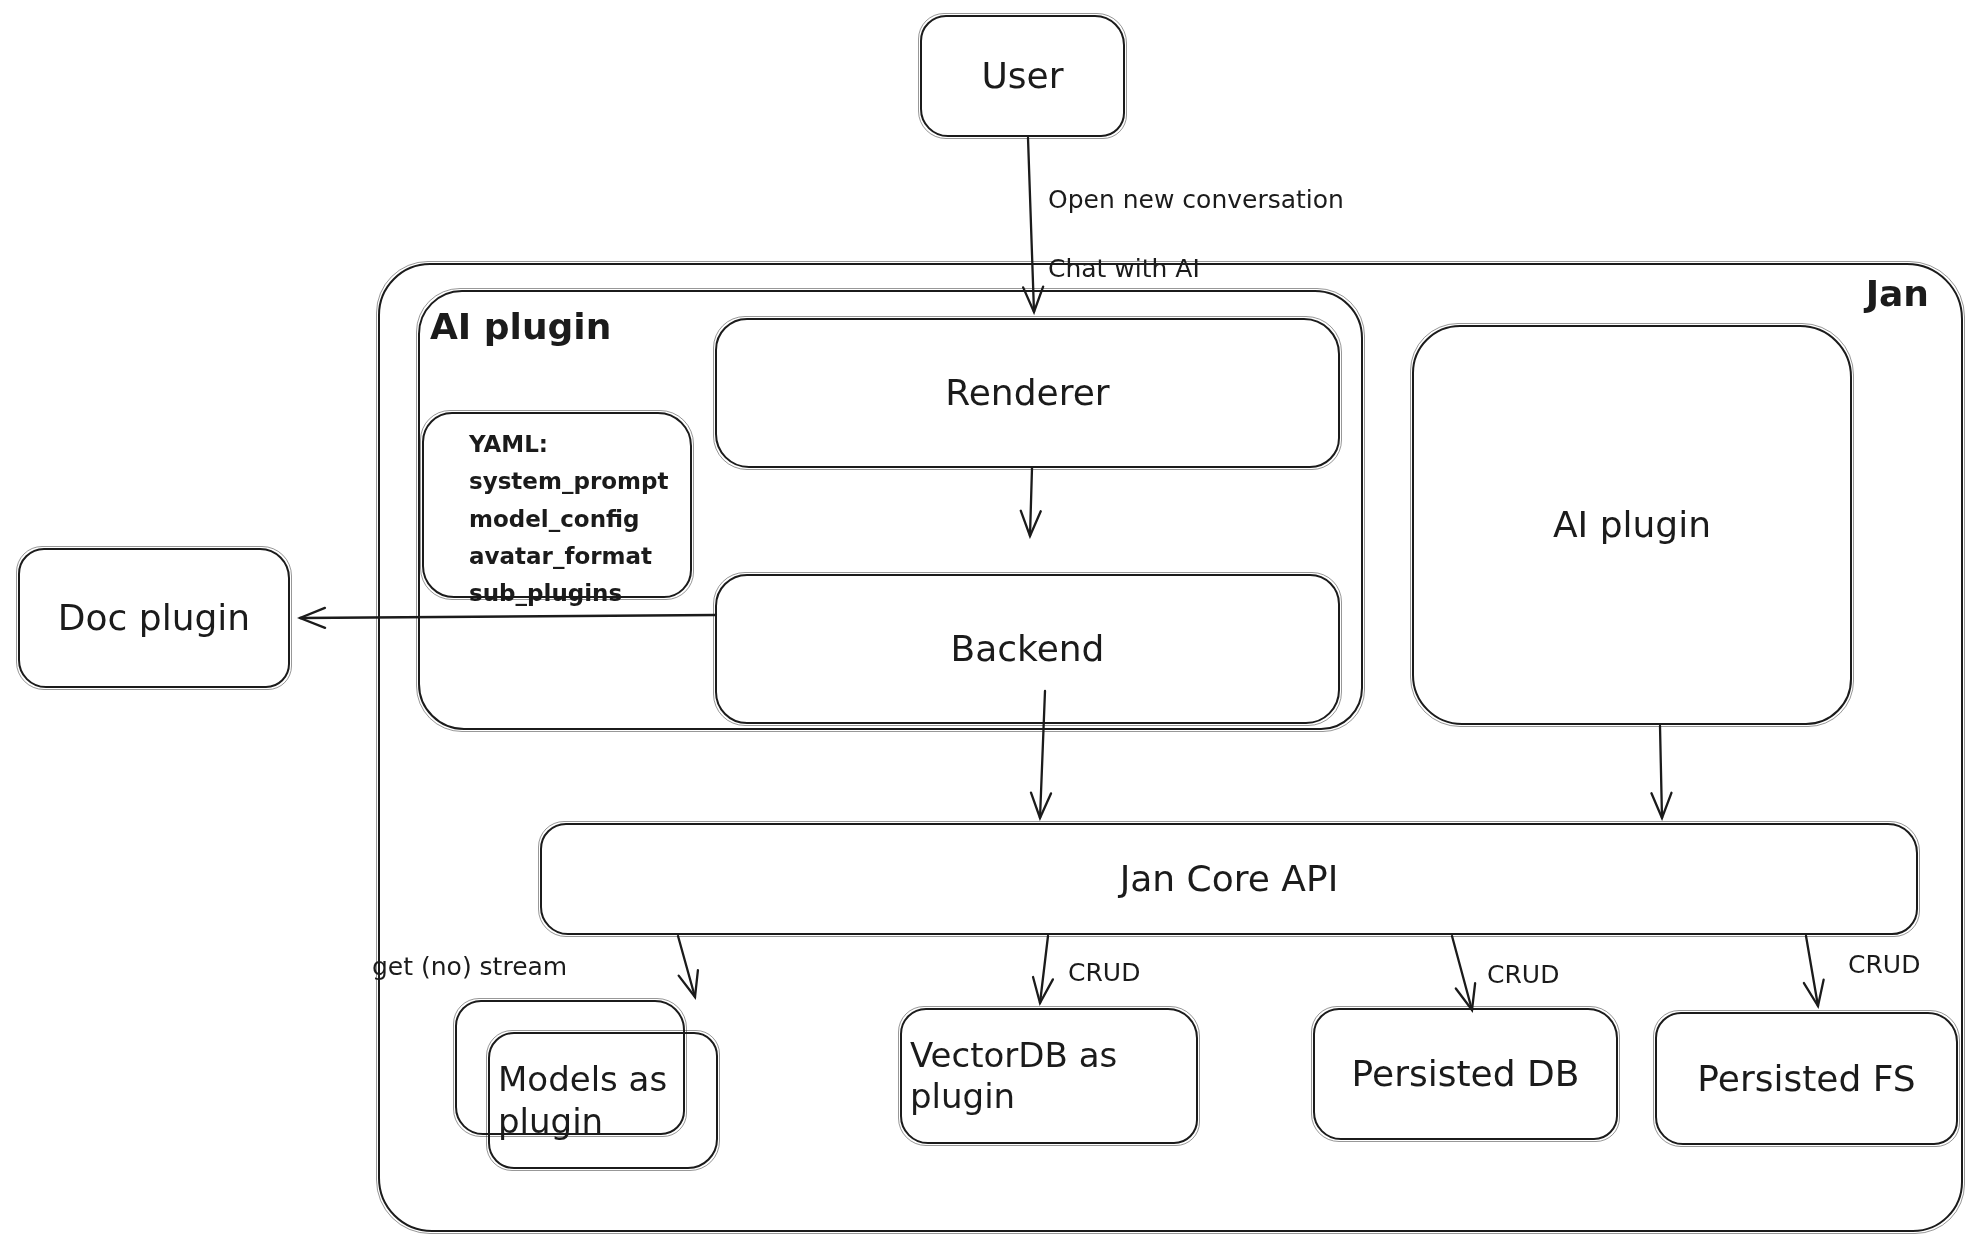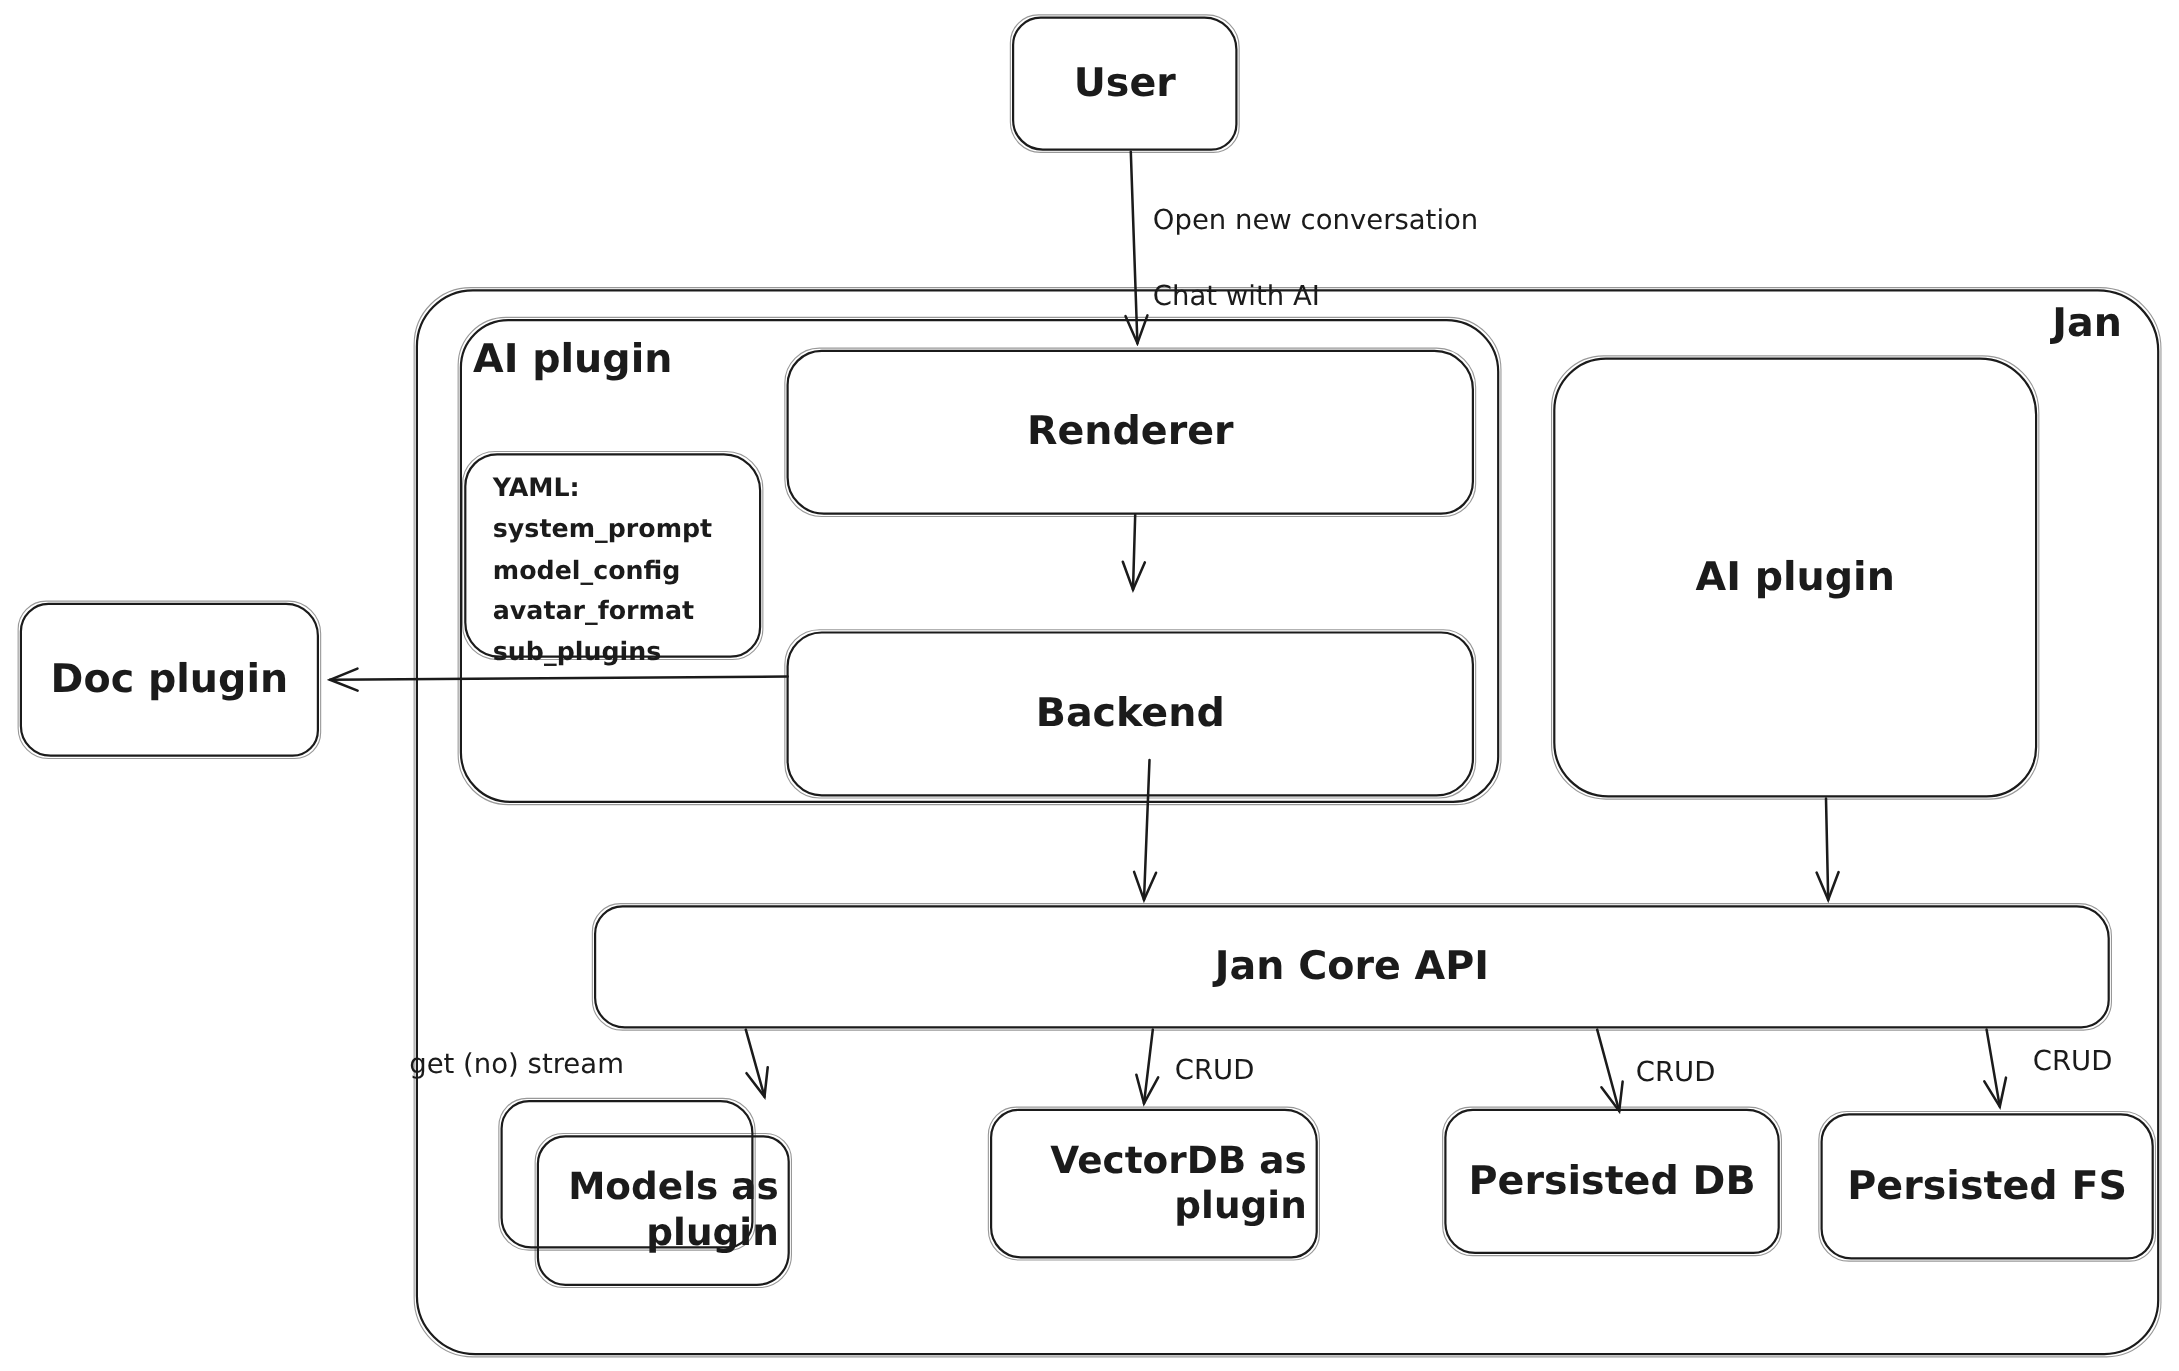--- a/index.html
+++ b/index.html
@@ -23,22 +23,22 @@
     position:absolute;
     inset:-4px;
     border:1.4px solid var(--stroke,#1b1b1b);
     border-radius:inherit;
     opacity:.45;
     pointer-events:none;
   }
   .box-label{
     position:absolute;inset:0;
     display:flex;align-items:center;justify-content:center;
-    text-align:right;
-    font-weight:bold;
+    text-align:left;
+    font-weight:normal;
     font-size:36px;
     line-height:1.22;
     padding:0 8px;
   }
   
   .corner-label{
     position:absolute;
     font-weight:bold;
     font-size:36px;
     white-space:nowrap;
@@ -56,21 +56,21 @@
   #node-jan{left:378px;top:263px;width:1585px;height:969px;border-radius:52px 56px 50px 54px;}
   #node-jan .corner-label{right:32px;top:8px;}
   #node-plugin-group{left:418px;top:290px;width:945px;height:440px;border-radius:44px 48px 42px 46px;}
   #node-plugin-group .corner-label{left:10px;top:14px;}
   #node-renderer{left:715px;top:318px;width:625px;height:150px;border-radius:32px 36px 30px 34px;}
   #node-yaml{left:422px;top:412px;width:270px;height:186px;border-radius:30px 34px 28px 32px;}
   #node-yaml .note-text{
     position:absolute;left:24px;top:12px;right:10px;
     font-size:23px;line-height:1.62;font-weight:bold;
   }
-  #node-yaml .note-line{display:block;white-space:nowrap;}
+  #node-yaml .note-line{display:block;white-space:nowrap;margin-left:21px;}
   #node-backend{left:715px;top:540px;width:625px;height:150px;border-radius:32px 30px 34px 32px;margin-top:34px;}
   #node-ai-plugin{left:1412px;top:325px;width:440px;height:400px;border-radius:48px 52px 46px 50px;}
   #node-doc-sources{left:18px;top:548px;width:272px;height:140px;border-radius:26px 30px 24px 28px;}
   #node-api{left:540px;top:823px;width:1378px;height:112px;border-radius:26px 30px 26px 28px;padding-left:46px;}
   #node-models-back{left:455px;top:1000px;width:230px;height:135px;border-radius:26px 30px 24px 28px;}
   #node-models-front{left:488px;top:1032px;width:230px;height:137px;border-radius:26px 24px 30px 26px;}
   #node-models-front .box-label{font-size:34px;}
   #node-vectordb{left:900px;top:1008px;width:298px;height:136px;border-radius:26px 30px 24px 28px;}
   #node-vectordb .box-label{font-size:34px;}
   #node-persisted-db{left:1313px;top:1008px;width:305px;height:132px;border-radius:26px 30px 24px 28px;}

